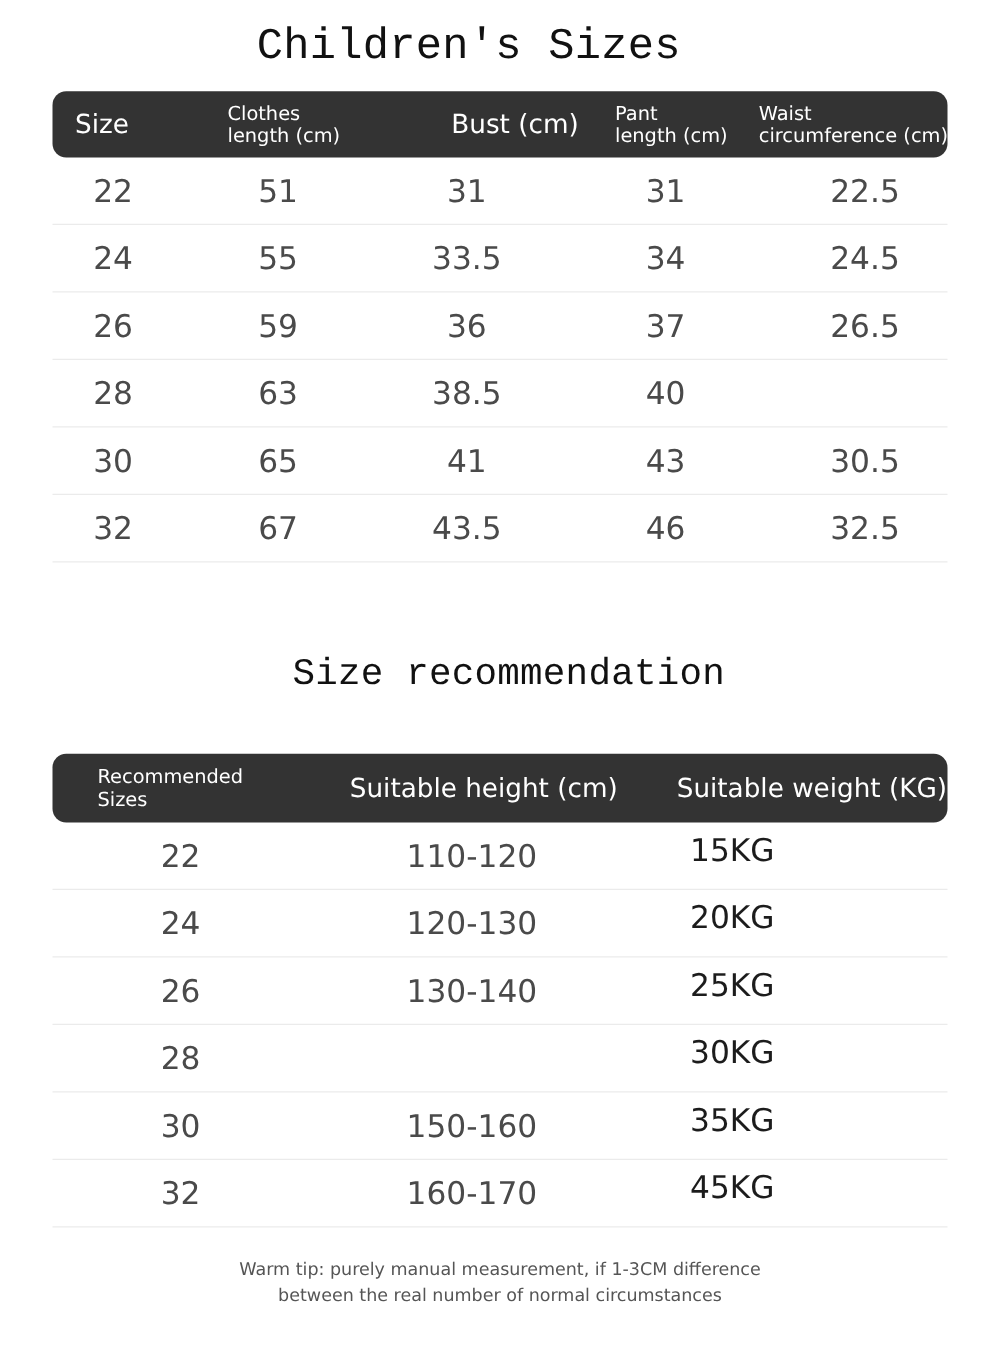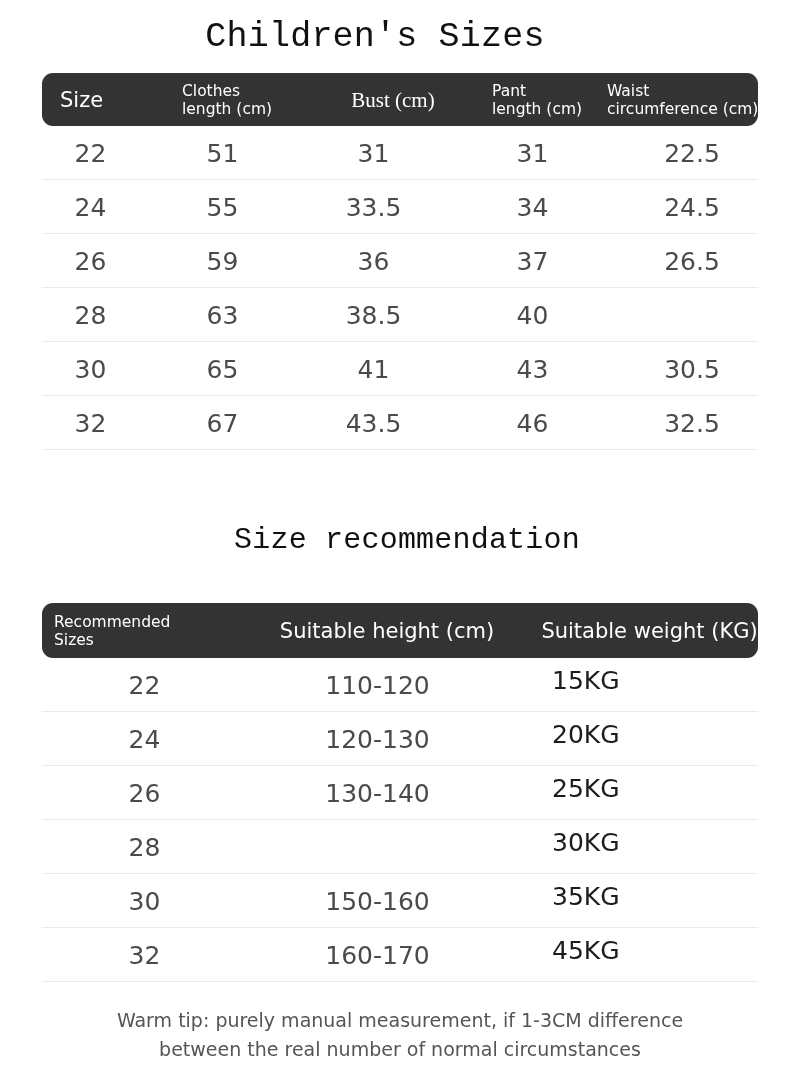--- a/index.html
+++ b/index.html
@@ -73,26 +73,26 @@
     top: 50%;
     transform: translateY(-50%);
   }
   .th.big   { font-size: 21px; white-space: nowrap; }
   .th.small { font-size: 15.5px; }
   .th.center { text-align: center; }
 
   
   #th-c0 { left: 18px;  width: 110px; }
   #th-c1 { left: 140px; width: 130px; }
-  #th-c2 { left: 261px; width: 180px; font-family: Liberation Serif, serif; }
+  #th-c2 { left: 280px; width: 180px; }
   #th-c3 { left: 450px; width: 110px; }
   #th-c4 { left: 565px; width: 165px; }
 
   
-  #th-r0 { left: 12px;  width: 150px; }
+  #th-r0 { left: 36px;  width: 150px; }
   #th-r1 { left: 200px; width: 290px; text-align: center; }
   #th-r2 { left: 490px; width: 235px; text-align: center; }
 
   
   .tbody { position: relative; }
   .row {
     position: relative;
     height: 53px;
     border-bottom: 1px solid #ebebeb;
   }
@@ -128,21 +128,21 @@
   }
 
   
   #warm-tip {
     position: absolute;
     left: 0;
     width: 800px;
     top: 1006px;
     text-align: center;
     color: #555555;
-    font-size: 19px;
+    font-size: 14px;
     line-height: 1.52;
     font-weight: 400;
   }
   #warm-tip .line { display: block; white-space: nowrap; }
 </style>
 </head>
 <body>
 
 <div class="page">
 

